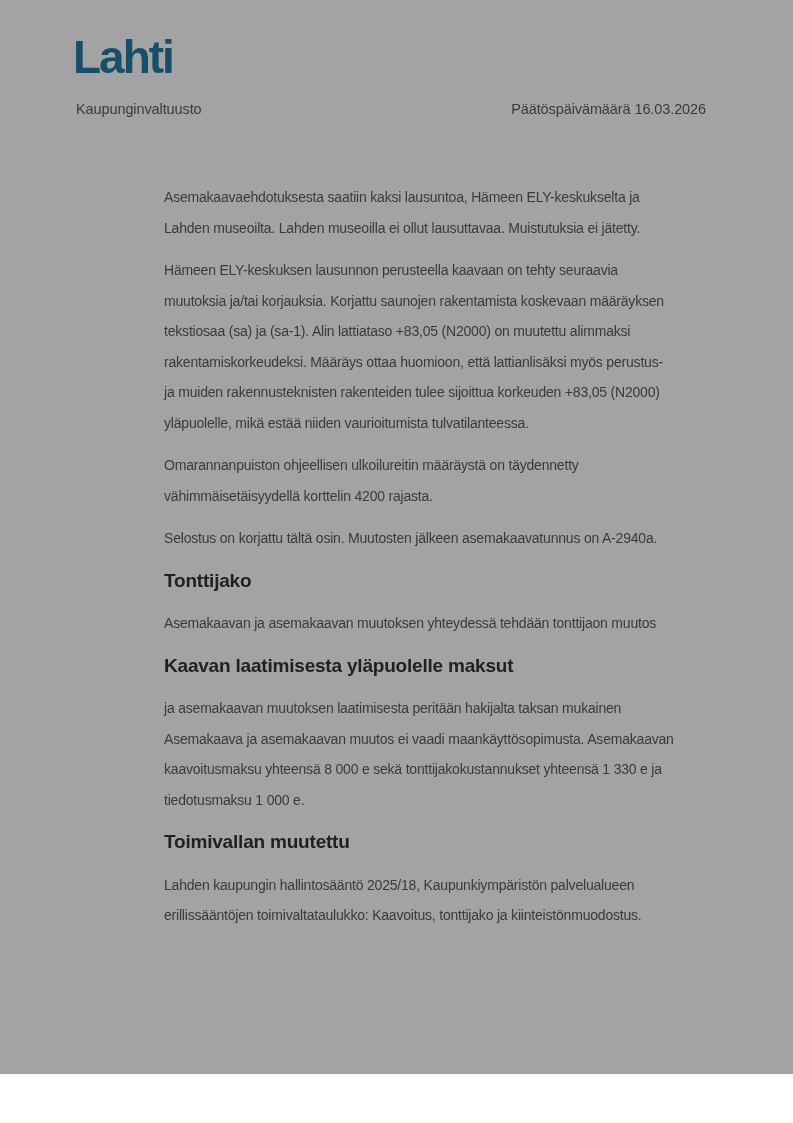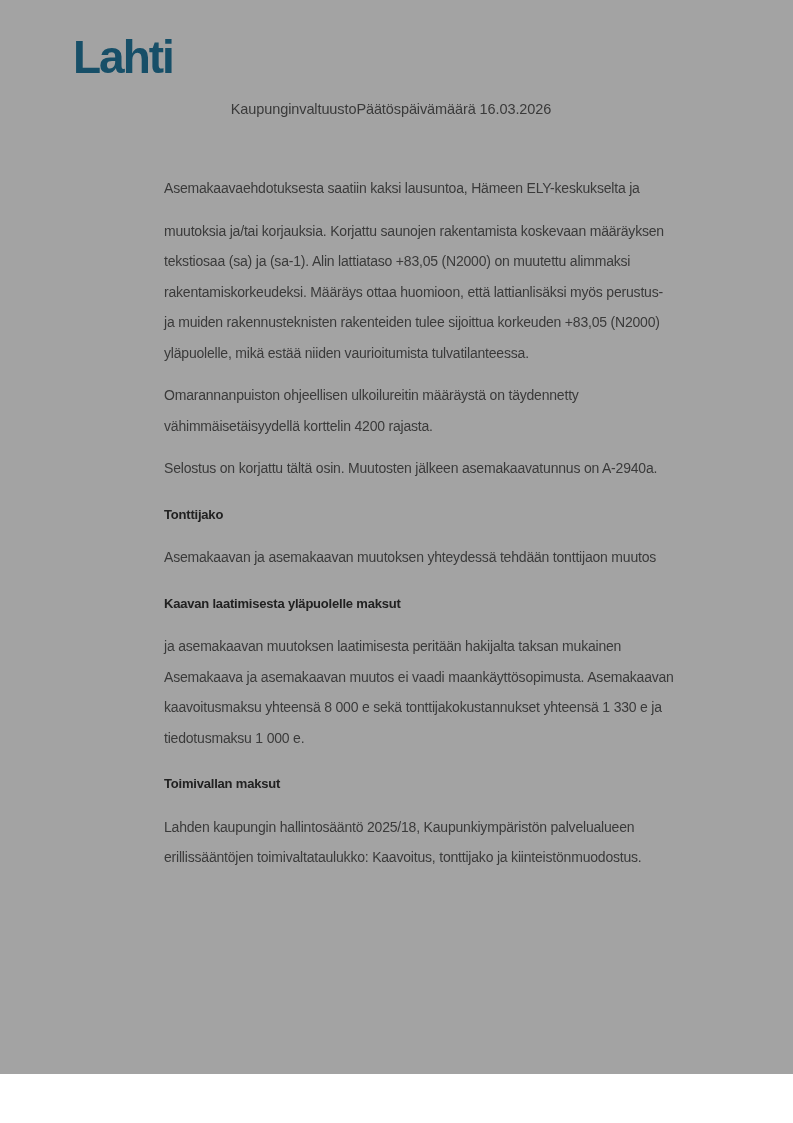--- a/index.html
+++ b/index.html
@@ -24,68 +24,70 @@
     letter-spacing: -2px;
     color: #174F68;
     line-height: 1;
   }
   .header-row {
     position: absolute;
     left: 76px;
     top: 101px;
     width: 630px;
     display: flex;
-    justify-content: center;
+    justify-content: space-between;
     align-items: baseline;
     font-size: 14.5px;
     color: #3A3A3A;
     letter-spacing: -0.1px;
   }
   .content {
     position: absolute;
     left: 164px;
     top: 170px;
     width: 560px;
     color: #3A3A3A;
     font-size: 14px;
     letter-spacing: -0.2px;
   }
   .paragraph {
-    margin: 3px 0 12px 0;
+    margin: 12px 0 12px 0;
   }
   .paragraph .line {
     line-height: 30.5px;
     white-space: nowrap;
   }
   .section-heading {
-    margin: 16px 0 12px 0;
+    margin: 8px 0 12px 0;
     line-height: 30.5px;
-    font-size: 13px;
+    font-size: 19px;
     font-weight: 700;
     color: #212121;
     white-space: nowrap;
   }
 </style>
 </head>
 <body>
 
 <div class="page">
 
   <div class="logo">Lahti</div>
 
   <div class="header-row">
     <span>Kaupunginvaltuusto</span>
     <span>Päätöspäivämäärä 16.03.2026</span>
   </div>
 
   <div class="content">
       <div class="paragraph">
         <div class="line">Asemakaavaehdotuksesta saatiin kaksi lausuntoa, Hämeen ELY-keskukselta ja</div>
+        <div class="line">Lahden museoilta. Lahden museoilla ei ollut lausuttavaa. Muistutuksia ei jätetty.</div>
       </div>
       <div class="paragraph">
+        <div class="line">Hämeen ELY-keskuksen lausunnon perusteella kaavaan on tehty seuraavia</div>
         <div class="line">muutoksia ja/tai korjauksia. Korjattu saunojen rakentamista koskevaan määräyksen</div>
         <div class="line">tekstiosaa (sa) ja (sa-1). Alin lattiataso +83,05 (N2000) on muutettu alimmaksi</div>
         <div class="line">rakentamiskorkeudeksi. Määräys ottaa huomioon, että lattianlisäksi myös perustus-</div>
         <div class="line">ja muiden rakennusteknisten rakenteiden tulee sijoittua korkeuden +83,05 (N2000)</div>
         <div class="line">yläpuolelle, mikä estää niiden vaurioitumista tulvatilanteessa.</div>
       </div>
       <div class="paragraph">
         <div class="line">Omarannanpuiston ohjeellisen ulkoilureitin määräystä on täydennetty</div>
         <div class="line">vähimmäisetäisyydellä korttelin 4200 rajasta.</div>
       </div>
@@ -96,20 +98,20 @@
       <div class="paragraph">
         <div class="line">Asemakaavan ja asemakaavan muutoksen yhteydessä tehdään tonttijaon muutos</div>
       </div>
       <div class="section-heading">Kaavan laatimisesta yläpuolelle maksut</div>
       <div class="paragraph">
         <div class="line">ja asemakaavan muutoksen laatimisesta peritään hakijalta taksan mukainen</div>
         <div class="line">Asemakaava ja asemakaavan muutos ei vaadi maankäyttösopimusta. Asemakaavan</div>
         <div class="line">kaavoitusmaksu yhteensä 8 000 e sekä tonttijakokustannukset yhteensä 1 330 e ja</div>
         <div class="line">tiedotusmaksu 1 000 e.</div>
       </div>
-      <div class="section-heading">Toimivallan maksut</div>
+      <div class="section-heading">Toimivallan muutettu</div>
       <div class="paragraph">
         <div class="line">Lahden kaupungin hallintosääntö 2025/18, Kaupunkiympäristön palvelualueen</div>
         <div class="line">erillissääntöjen toimivaltataulukko: Kaavoitus, tonttijako ja kiinteistönmuodostus.</div>
       </div>
     </div>
 
 </div>
 
 </body></html>

